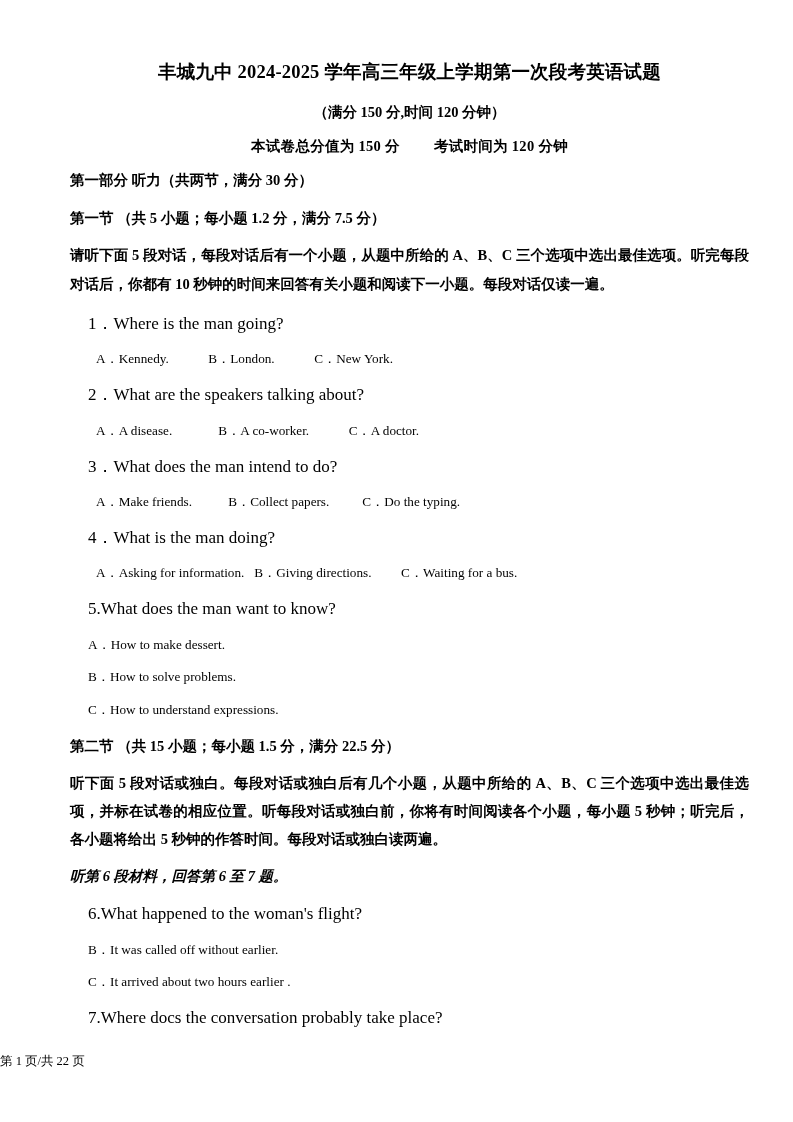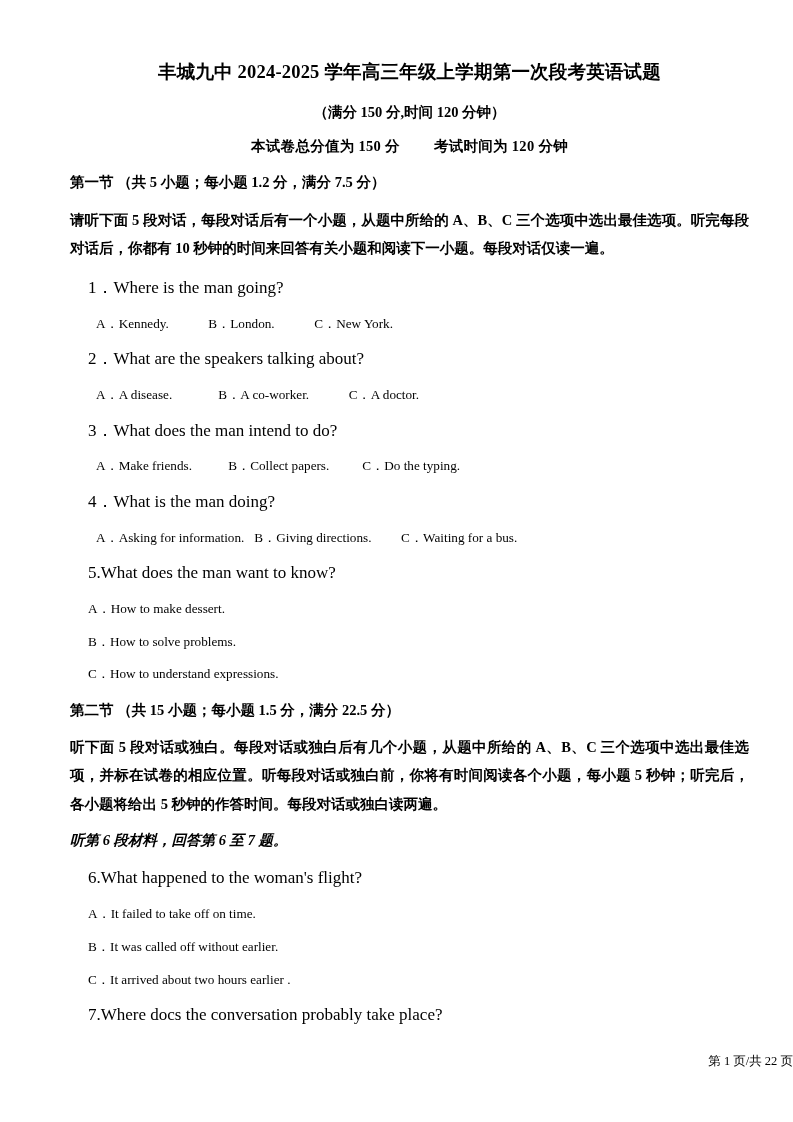--- a/index.html
+++ b/index.html
@@ -100,21 +100,21 @@
     font-size: 13.2px;
     margin: 13px 0 0 18px;
     line-height: 1.5;
   }
 
   .footer {
     position: absolute;
     left: 0;
     right: 0;
     bottom: 52px;
-    text-align: right;
+    text-align: left;
     font-size: 12.5px;
     font-family: "Liberation Serif", serif;
   }
   .footer-rule {
     position: absolute;
     left: 70px;
     right: 70px;
     bottom: 78px;
     border-top: 1px solid #000;
     height: 0;
@@ -127,20 +127,21 @@
 <div class="page">
 
   <h1 class="doc-title">丰城九中 2024-2025 学年高三年级上学期第一次段考英语试题</h1>
 
   <div class="subtitle-1">（满分 150 分,时间 120 分钟）</div>
 
   <div class="subtitle-2">
     <span>本试卷总分值为 150 分</span><span class="gap"></span><span>考试时间为 120 分钟</span>
   </div>
 
+  <div class="part-head">第一部分 听力（共两节，满分 30 分）</div>
 
   <div class="section-head">第一节 （共 5 小题；每小题 1.2 分，满分 7.5 分）</div>
 
   <div class="instr">请听下面 5 段对话，每段对话后有一个小题，从题中所给的 A、B、C 三个选项中选出最佳选项。听完每段对话后，你都有 10 秒钟的时间来回答有关小题和阅读下一小题。每段对话仅读一遍。</div>
 
   <div class="q">
     <span>1．</span><span>Where is the man going?</span>
   </div>
   <div class="opts">A．Kennedy.            B．London.            C．New York.</div>
 
@@ -168,21 +169,20 @@
 
   <div class="section-head">第二节 （共 15 小题；每小题 1.5 分，满分 22.5 分）</div>
 
   <div class="instr-2">听下面 5 段对话或独白。每段对话或独白后有几个小题，从题中所给的 A、B、C 三个选项中选出最佳选项，并标在试卷的相应位置。听每段对话或独白前，你将有时间阅读各个小题，每小题 5 秒钟；听完后，各小题将给出 5 秒钟的作答时间。每段对话或独白读两遍。</div>
 
   <div class="listen-line">听第 6 段材料，回答第 6 至 7 题。</div>
 
   <div class="q">
     <span>6.</span><span>What happened to the woman's flight?</span>
   </div>
-  <div class="opt-line">A．It failed to take off on time.</div>
   <div class="opt-line">B．It was called off without earlier.</div>
   <div class="opt-line">C．It arrived about two hours earlier .</div>
 
   <div class="q">
     <span>7.</span><span>Where docs the conversation probably take place?</span>
   </div>
 
   <div class="footer-rule"></div>
   <div class="footer">第 1 页/共 22 页</div>
 

